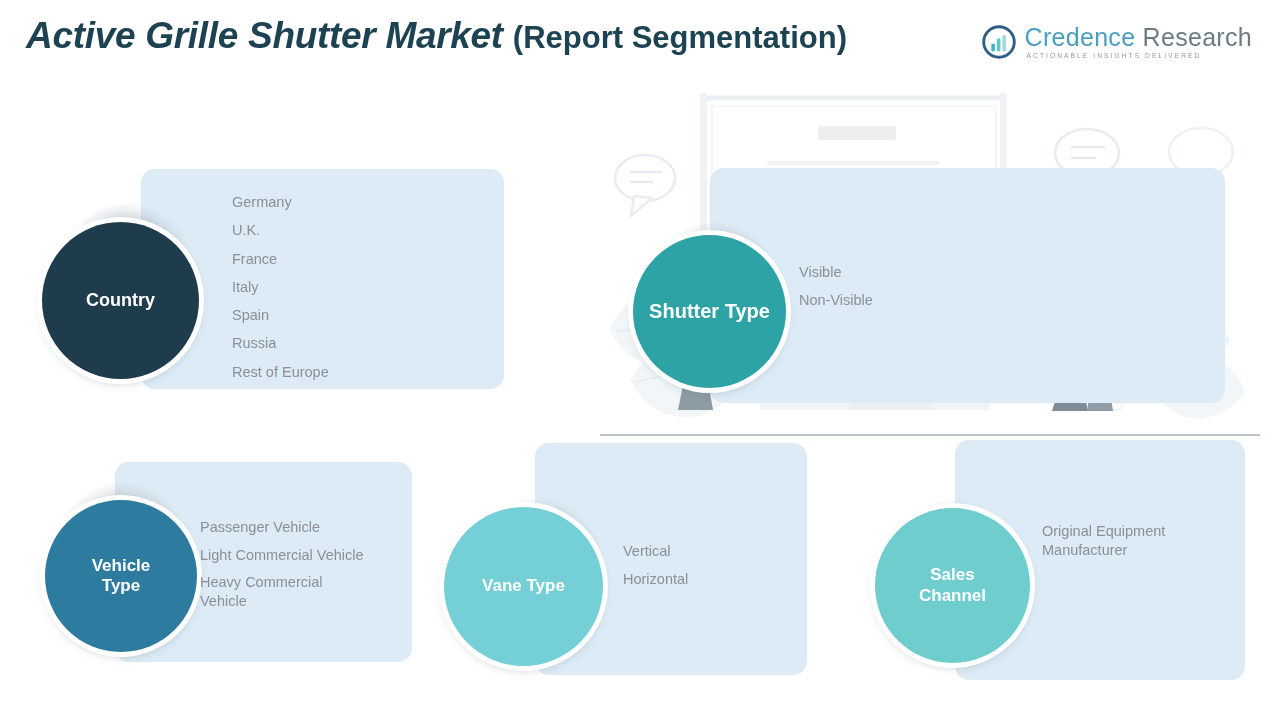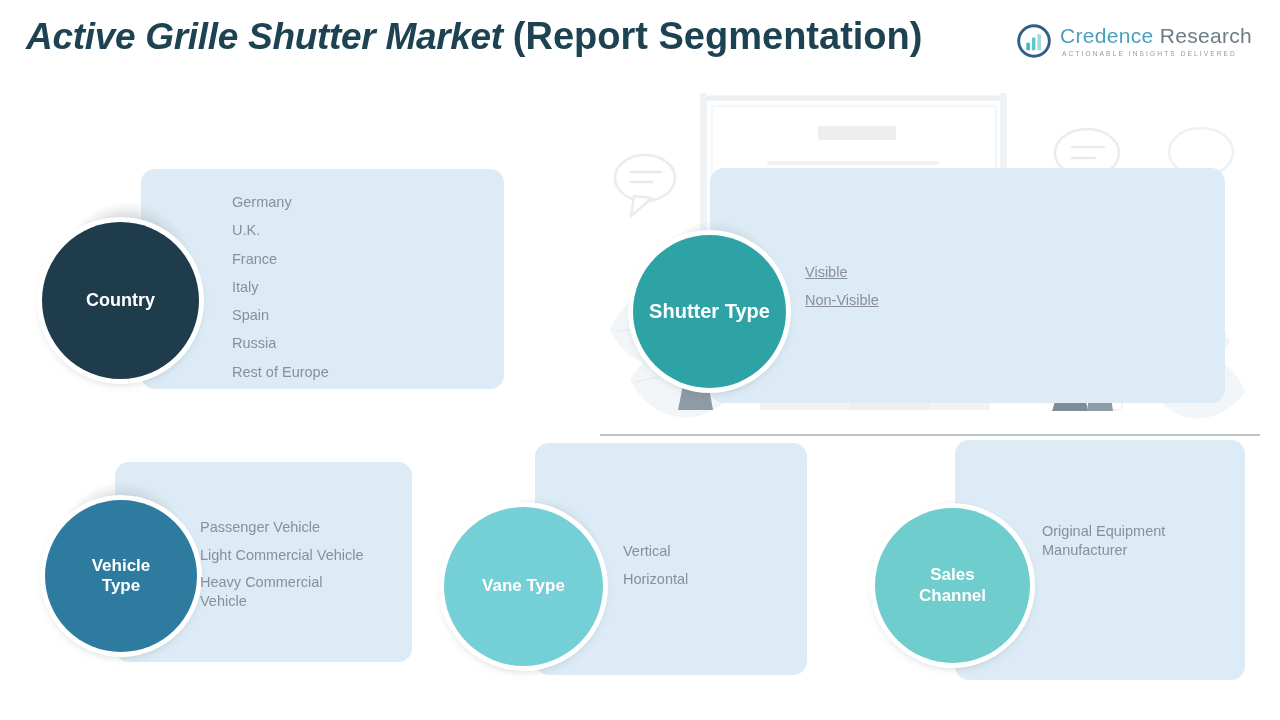--- a/index.html
+++ b/index.html
@@ -29,21 +29,21 @@
     left: 26px;
     top: 15px;
     font-size: 37px;
     font-style: italic;
     font-weight: bold;
     color: #1d4252;
     letter-spacing: -0.3px;
     white-space: nowrap;
   }
   #page-title .title-sub {
-    font-size: 38px;
+    font-size: 31px;
     font-style: normal;
     letter-spacing: 0px;
   }
 
   
   #logo {
     position: absolute;
     right: 28px;
     top: 24px;
     display: flex;
@@ -53,21 +53,21 @@
   #logo-mark {
     width: 34px; height: 34px;
     flex: none;
   }
   #logo-text-wrap {
     display: flex;
     flex-direction: column;
     justify-content: center;
   }
   #logo-words {
-    font-size: 21px;
+    font-size: 25px;
     color: #4a9fbe;
     letter-spacing: 0.3px;
     white-space: nowrap;
     line-height: 1.05;
   }
   #logo-words .logo-dark { color: #6b7c86; }
   #logo-tagline {
     font-size: 6.6px;
     color: #8d9aa3;
     letter-spacing: 2.1px;
@@ -137,21 +137,21 @@
   #seg-country .seg-circle{ left: 42px;  top: 62px;  width: 157px; height: 157px;
                             background: #1e3c4b; font-size: 18px; }
   #seg-country .seg-items { left: 232px; top: 28px;  width: 260px; }
 
   
   #seg-shutter { left: 600px; top: 160px; width: 640px; height: 250px; }
   #seg-shutter .seg-card  { left: 110px; top: 8px;  width: 515px; height: 235px; }
   #seg-shutter .seg-halo  { left: 4px;   top: 32px;  width: 178px; height: 178px; }
   #seg-shutter .seg-circle{ left: 33px;  top: 75px;  width: 153px; height: 153px;
                             background: #2ea3a6; font-size: 20px; }
-  #seg-shutter .seg-items { left: 205px; top: 98px;  width: 300px; text-decoration: underline; }
+  #seg-shutter .seg-items { left: 199px; top: 98px;  width: 300px; }
 
   
   #seg-vehicle { left: 0px; top: 440px; width: 430px; height: 240px; }
   #seg-vehicle .seg-card  { left: 115px; top: 22px;  width: 297px; height: 200px; }
   #seg-vehicle .seg-halo  { left: 10px;  top: 12px;  width: 182px; height: 182px; }
   #seg-vehicle .seg-circle{ left: 45px;  top: 60px;  width: 152px; height: 152px;
                             background: #2e7ba0; font-size: 17px; }
   #seg-vehicle .seg-items { left: 200px; top: 78px;  width: 225px; }
 
   

